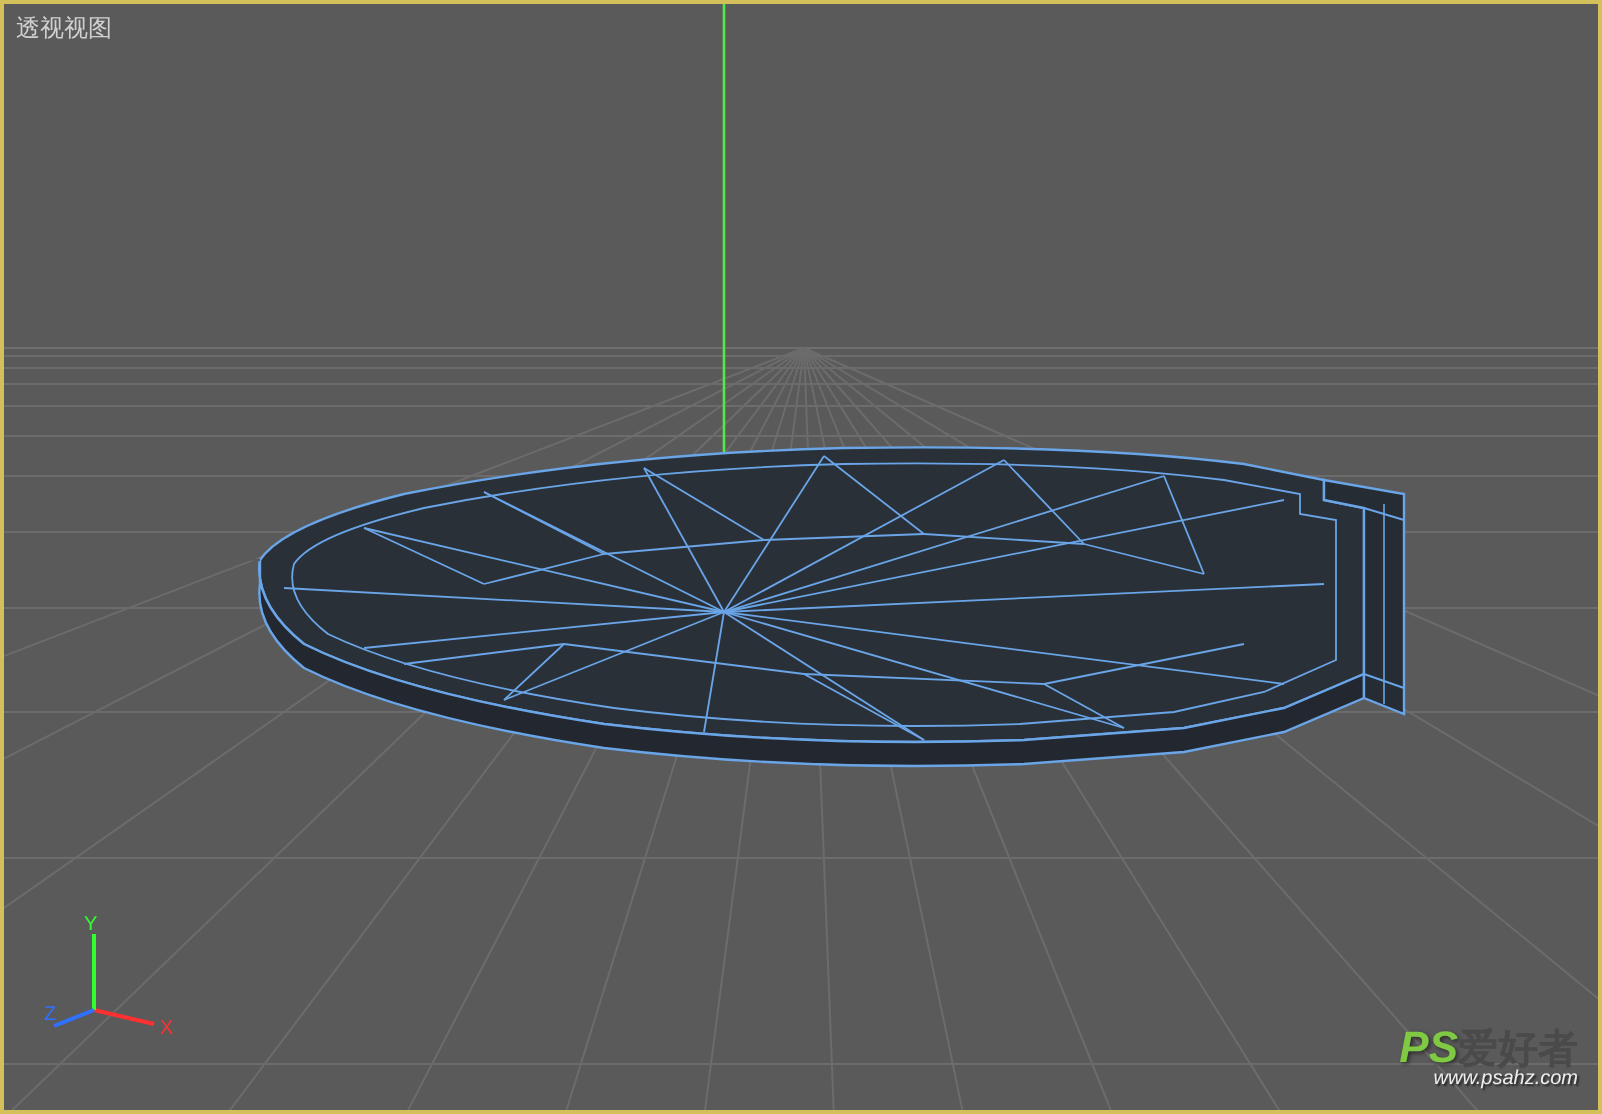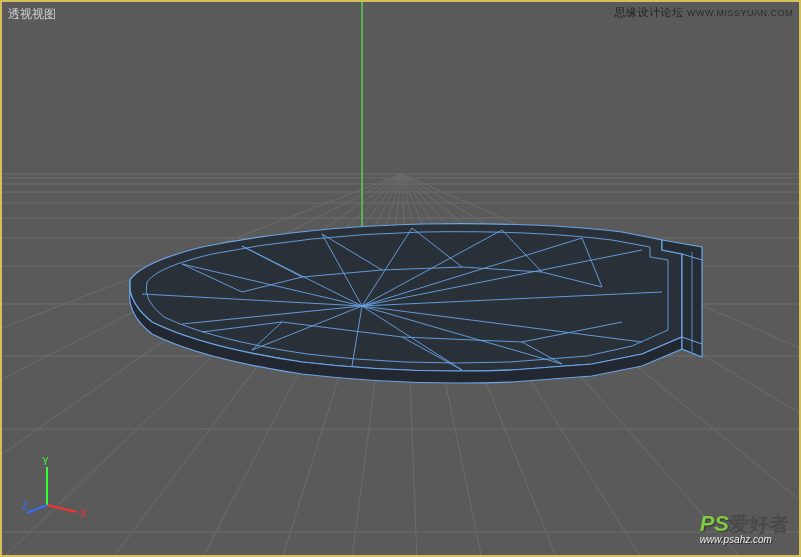--- a/index.html
+++ b/index.html
@@ -44,20 +44,21 @@
     }
     .top-right-credit .url {
       font-size: 9px;
       opacity: 0.85;
     }
     .ps-watermark {
       position: absolute;
       bottom: 10px;
       right: 10px;
       z-index: 50;
+      text-align: right;
       margin-top: 12px;
     }
     .ps-watermark .ps-main {
       color: #7fc943;
       font-weight: bold;
       font-size: 22px;
       font-style: italic;
       text-shadow: 1px 1px 2px rgba(0,0,0,0.5);
       display: inline-block;
     }
@@ -221,24 +222,20 @@
                Q 400 364 305 352
                Q 210 338 162 315
                Q 140 298 145 280 Z" fill="none" stroke="#6aa5e8" stroke-width="0.9"></path>
 
       <line x1="5" y1="269" x2="128" y2="278" stroke="#5a5a5a" stroke-width="1"></line>
     </g>
   </svg>
 
   <div class="viewport-label">透视视图</div>
 
-  <div class="top-right-credit">
-    <span>思缘设计论坛</span>
-    <span class="url">WWW.MISSYUAN.COM</span>
-  </div>
 
   <svg class="axis-gizmo" viewBox="0 0 70 70">
     <g stroke-width="2">
       <line x1="25" y1="50" x2="55" y2="57" stroke="#ff3030"></line>
       <line x1="25" y1="50" x2="25" y2="12" stroke="#30ff30"></line>
       <line x1="25" y1="50" x2="5" y2="58" stroke="#3070ff"></line>
     </g>
     <text x="58" y="62" font-size="10" fill="#ff3030">X</text>
     <text x="20" y="10" font-size="10" fill="#30ff30">Y</text>
     <text x="0" y="55" font-size="10" fill="#3070ff">Z</text>

